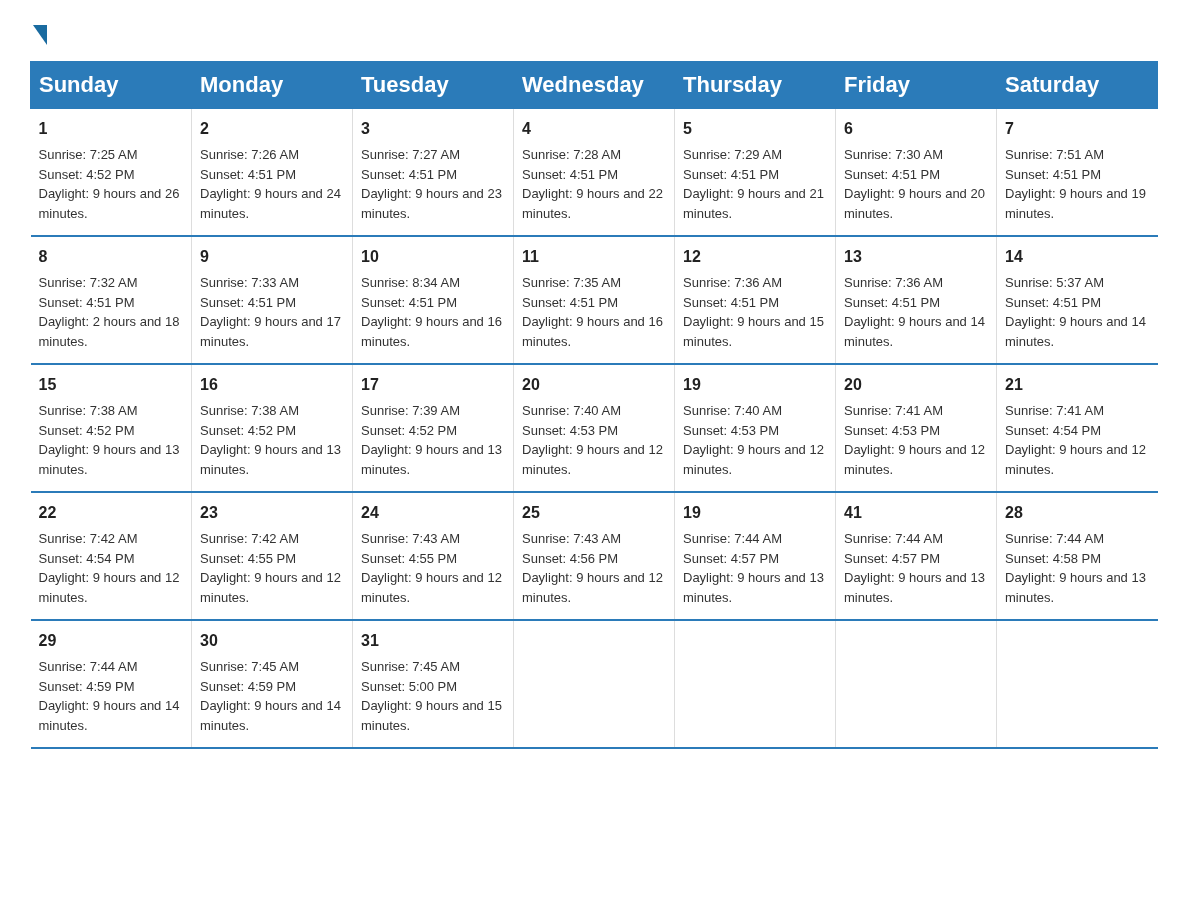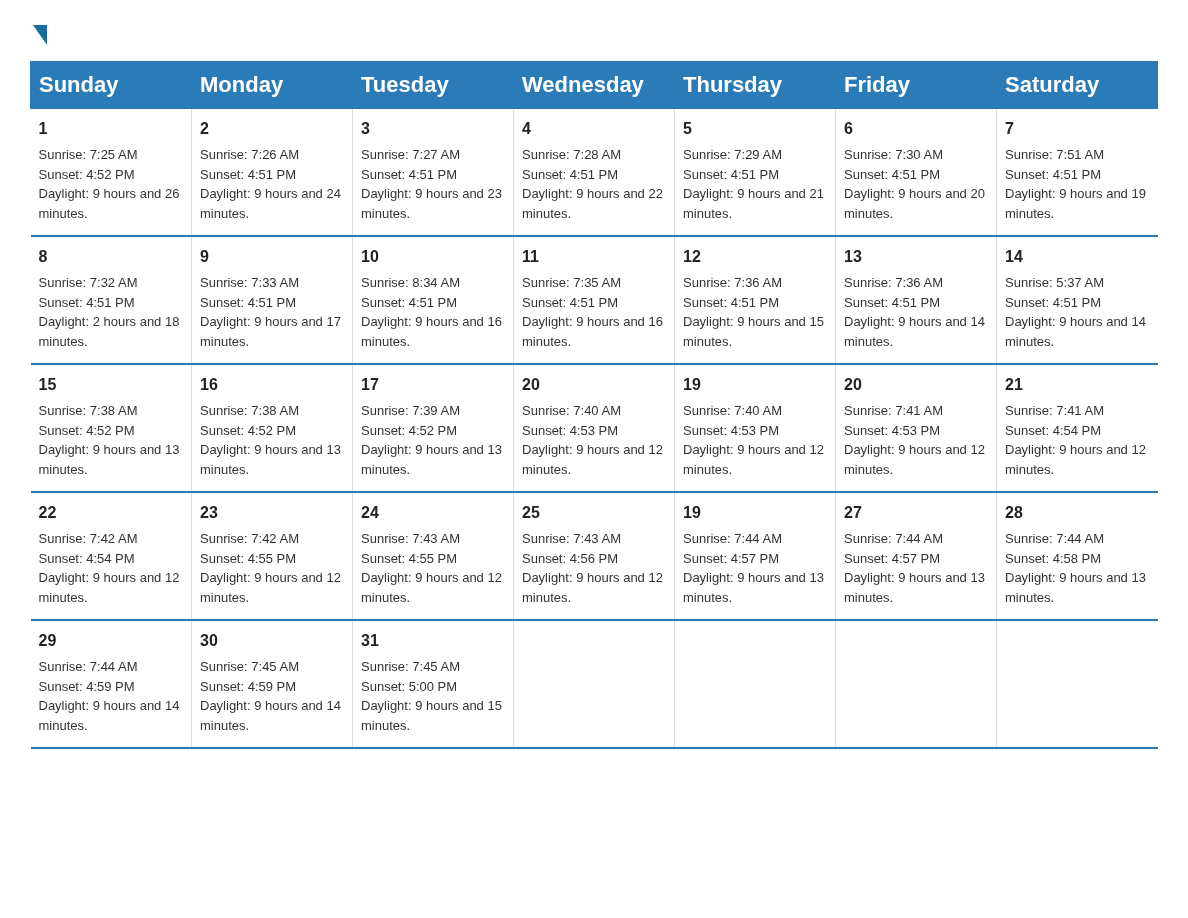--- a/index.html
+++ b/index.html
@@ -232,21 +232,21 @@
 <span class="day-info">Sunset: 4:55 PM</span><br>
 <span class="day-info">Daylight: 9 hours and 12 minutes.</span></td>
         <td><span class="day-num">25</span>
 <span class="day-info">Sunrise: 7:43 AM</span><br>
 <span class="day-info">Sunset: 4:56 PM</span><br>
 <span class="day-info">Daylight: 9 hours and 12 minutes.</span></td>
         <td><span class="day-num">19</span>
 <span class="day-info">Sunrise: 7:44 AM</span><br>
 <span class="day-info">Sunset: 4:57 PM</span><br>
 <span class="day-info">Daylight: 9 hours and 13 minutes.</span></td>
-        <td><span class="day-num">27</span>
+        <td><span class="day-num">41</span>
 <span class="day-info">Sunrise: 7:44 AM</span><br>
 <span class="day-info">Sunset: 4:57 PM</span><br>
 <span class="day-info">Daylight: 9 hours and 13 minutes.</span></td>
         <td><span class="day-num">28</span>
 <span class="day-info">Sunrise: 7:44 AM</span><br>
 <span class="day-info">Sunset: 4:58 PM</span><br>
 <span class="day-info">Daylight: 9 hours and 13 minutes.</span></td>
       </tr>
       <tr>
         <td><span class="day-num">29</span>

